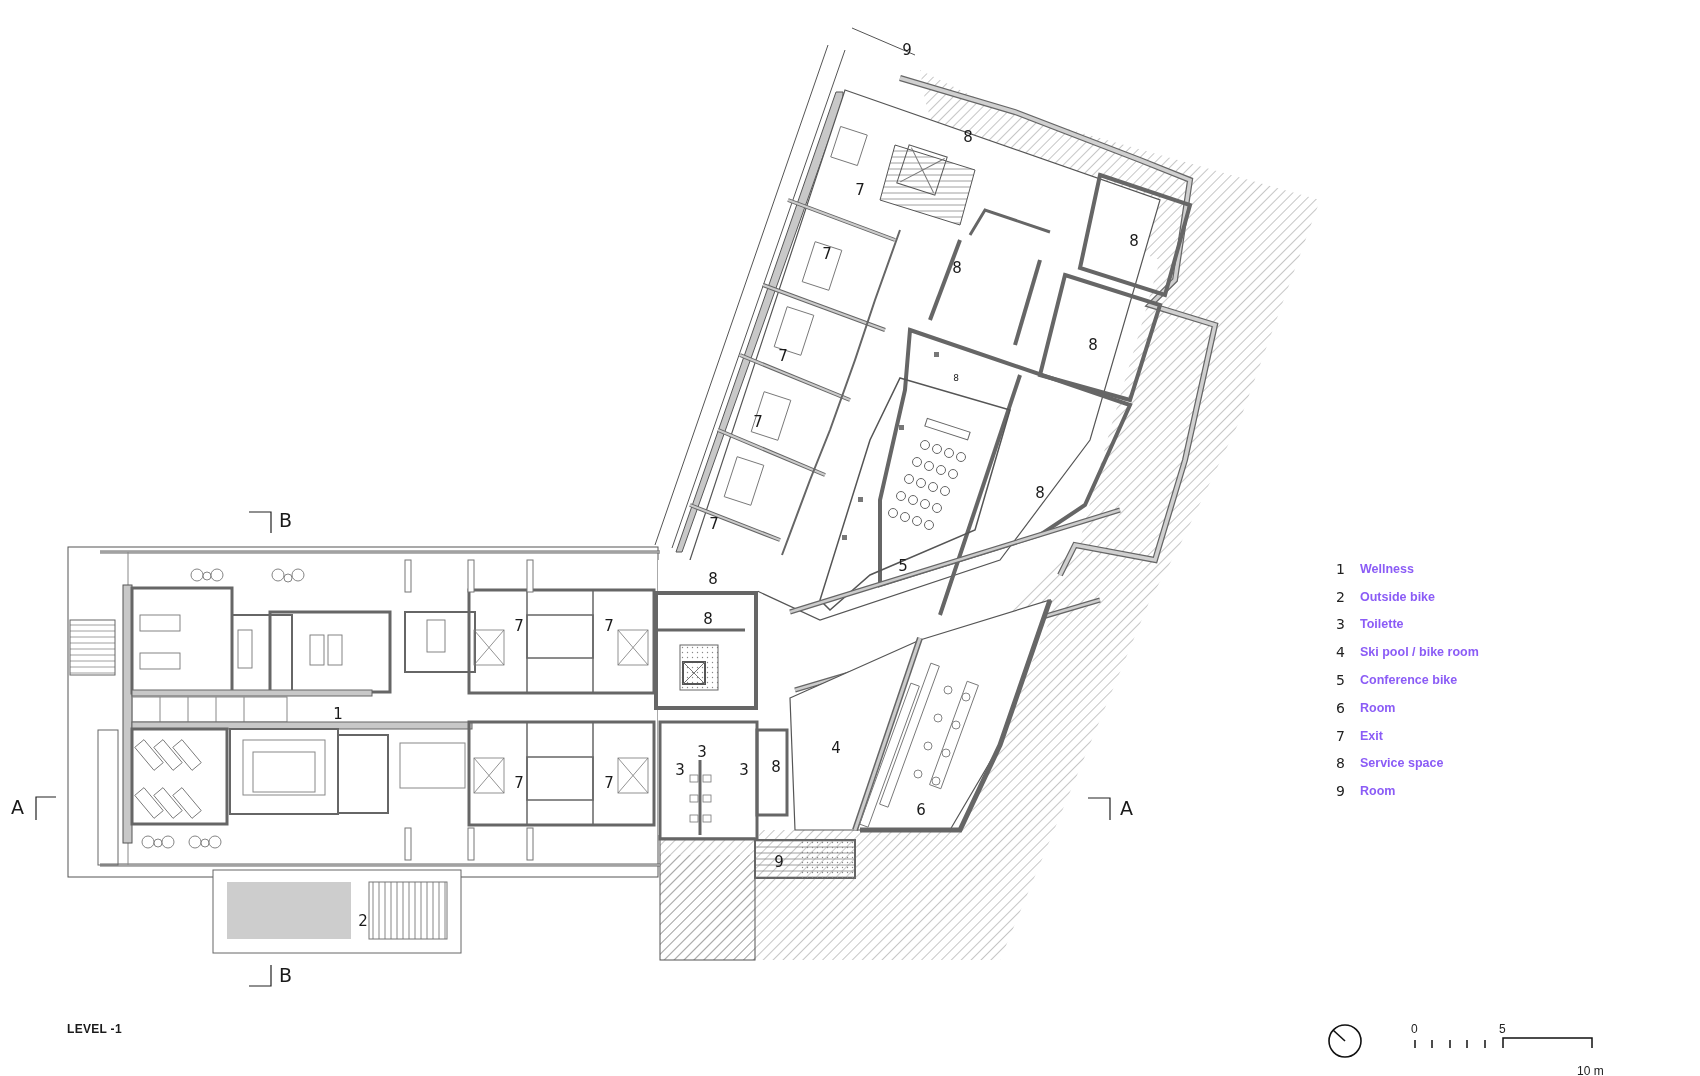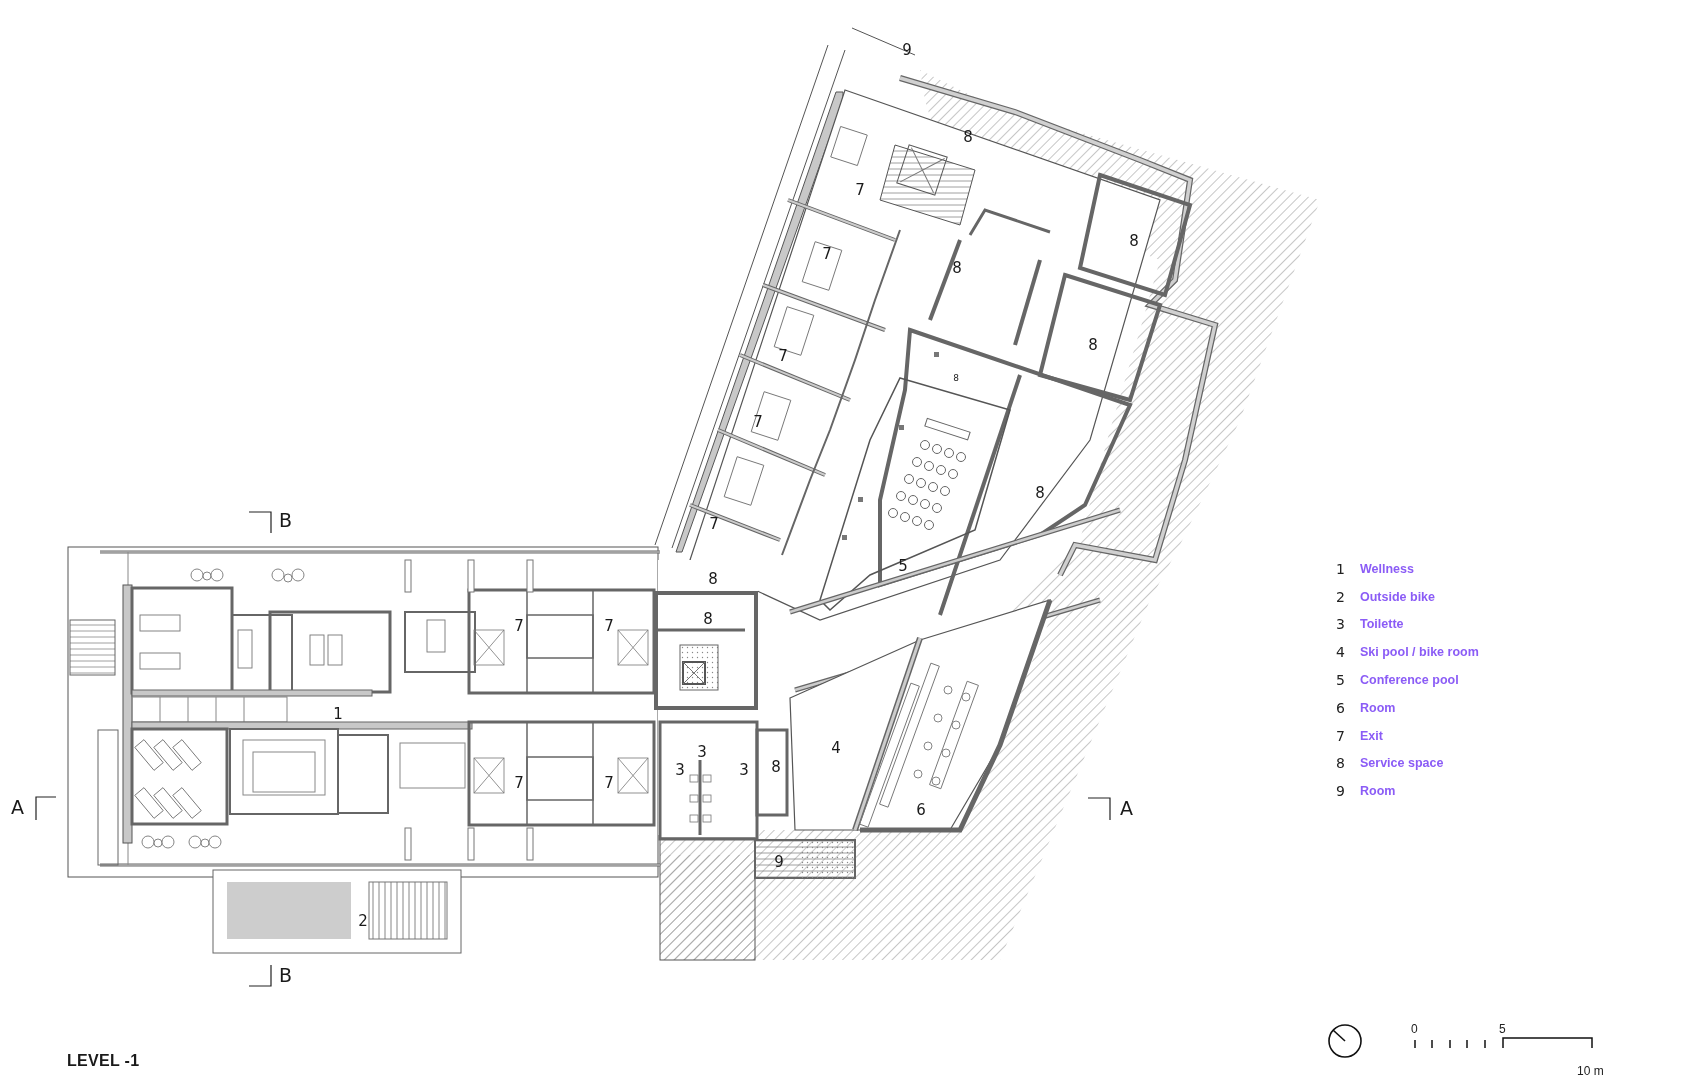--- a/index.html
+++ b/index.html
@@ -3,22 +3,22 @@
 <meta charset="utf-8">
 <style>
   html, body { margin: 0; padding: 0; background: #ffffff; }
   body { width: 1700px; height: 1076px; position: relative; overflow: hidden;
          font-family: "Liberation Sans", sans-serif; color: #1a1a1a; }
   #plan { position: absolute; left: 0; top: 0; width: 1700px; height: 1076px; }
   .lbl { position: absolute; font-family: "DejaVu Sans", sans-serif; font-size: 15px;
          color: #1a1a1a; transform: translate(-50%, -50%); line-height: 1; white-space: nowrap; }
   .lbl.small { font-size: 9px; }
   .sec { position: absolute; font-family: "DejaVu Sans", sans-serif; font-size: 19px; color: #1a1a1a; line-height: 1; }
-  .title { position: absolute; left: 67px; top: 1052px; font-family: "Liberation Sans", sans-serif;
-           font-weight: bold; font-size: 16px; letter-spacing: 0.3px; }
+  .title { position: absolute; left: 67px; top: 1022px; font-family: "Liberation Sans", sans-serif;
+           font-weight: bold; font-size: 12px; letter-spacing: 0.3px; }
   .legend { position: absolute; left: 1336px; top: 555px; }
   .legend-row { display: flex; align-items: center; height: 27.8px; }
   .legend-num { width: 24px; font-family: "DejaVu Sans", sans-serif; font-size: 14px; color: #222; }
   .legend-text { font-family: "Liberation Sans", sans-serif; font-weight: bold; font-size: 12.5px; color: #8b5cf6; }
   .scale-lbl { position: absolute; font-family: "Liberation Sans", sans-serif; font-size: 12px; color: #222; }
 </style>
 </head>
 <body>
 
 <svg id="plan" viewBox="0 0 1700 1076" xmlns="http://www.w3.org/2000/svg">
@@ -369,21 +369,21 @@
   <div class="legend-row">
       <span class="legend-num">3</span>
       <span class="legend-text">Toilette</span>
     </div>
   <div class="legend-row">
       <span class="legend-num">4</span>
       <span class="legend-text">Ski pool / bike room</span>
     </div>
   <div class="legend-row">
       <span class="legend-num">5</span>
-      <span class="legend-text">Conference pool</span>
+      <span class="legend-text">Conference bike</span>
     </div>
   <div class="legend-row">
       <span class="legend-num">6</span>
       <span class="legend-text">Room</span>
     </div>
   <div class="legend-row">
       <span class="legend-num">7</span>
       <span class="legend-text">Exit</span>
     </div>
   <div class="legend-row">

